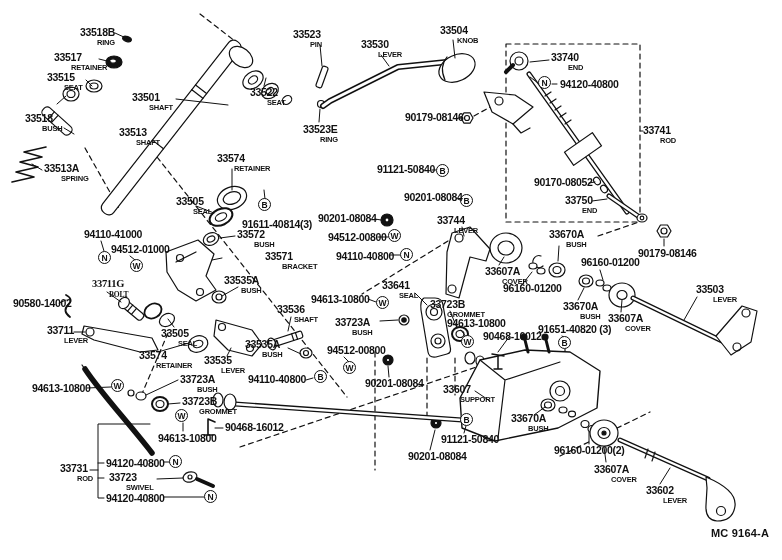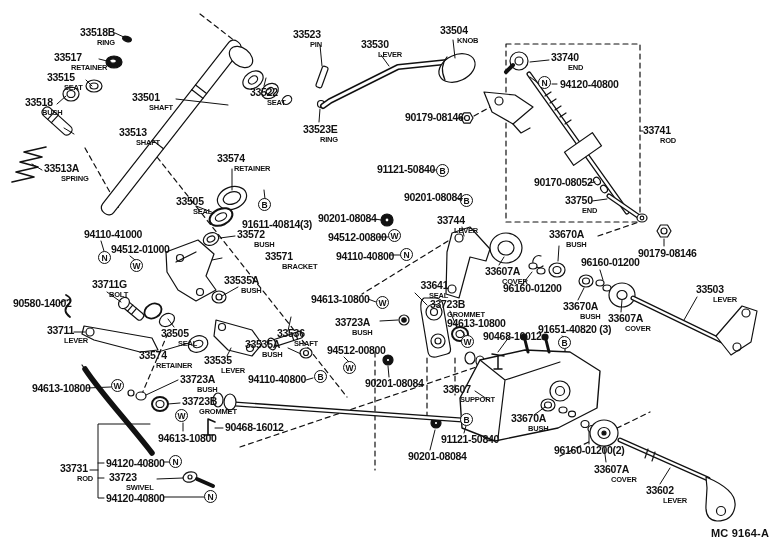--- a/index.html
+++ b/index.html
@@ -420,21 +420,21 @@
         <div class="sn">RING</div>
       </div>
       <div class="callout" style="left: 54px; top: 52px;">
         <div class="pn">33517</div>
         <div class="sn">RETAINER</div>
       </div>
       <div class="callout" style="left: 47px; top: 72px;">
         <div class="pn">33515</div>
         <div class="sn">SEAT</div>
       </div>
-      <div class="callout" style="left: 25px; top: 97px;">
+      <div class="callout" style="left: 25px; top: 113px;">
         <div class="pn">33518</div>
         <div class="sn">BUSH</div>
       </div>
       <div class="callout" style="left: 75px; top: 127px; margin-left: 44px;">
         <div class="pn">33513</div>
         <div class="sn">SHAFT</div>
       </div>
       <div class="callout" style="left: 44px; top: 163px;">
         <div class="pn">33513A</div>
         <div class="sn">SPRING</div>
@@ -518,21 +518,21 @@
       <div class="callout" style="left: 224px; top: 275px;">
         <div class="pn">33535A</div>
         <div class="sn">BUSH</div>
       </div>
       <div class="callout" style="left: 84px; top: 229px;">
         <div class="pn">94110-41000</div>
       </div>
       <div class="callout" style="left: 111px; top: 244px;">
         <div class="pn">94512-01000</div>
       </div>
-      <div class="callout" style="left: 92px; top: 279px;">
+      <div class="callout" style="left: 92px; top: 279px; font-family: Liberation Serif, serif;">
         <div class="pn">33711G</div>
         <div class="sn">BOLT</div>
       </div>
       <div class="callout" style="left: 13px; top: 298px;">
         <div class="pn">90580-14002</div>
       </div>
       <div class="callout" style="left: 47px; top: 325px;">
         <div class="pn">33711</div>
         <div class="sn">LEVER</div>
       </div>
@@ -555,33 +555,33 @@
       <div class="callout" style="left: 182px; top: 396px;">
         <div class="pn">33723B</div>
         <div class="sn">GROMMET</div>
       </div>
       <div class="callout" style="left: 32px; top: 383px;">
         <div class="pn">94613-10800</div>
       </div>
       <div class="callout" style="left: 311px; top: 294px;">
         <div class="pn">94613-10800</div>
       </div>
-      <div class="callout" style="left: 277px; top: 304px; margin-top: 24px;">
+      <div class="callout" style="left: 277px; top: 304px;">
         <div class="pn">33536</div>
         <div class="sn">SHAFT</div>
       </div>
       <div class="callout" style="left: 245px; top: 339px;">
         <div class="pn">33535A</div>
         <div class="sn">BUSH</div>
       </div>
       <div class="callout" style="left: 335px; top: 317px;">
         <div class="pn">33723A</div>
         <div class="sn">BUSH</div>
       </div>
-      <div class="callout" style="left: 412px; top: 280px; text-align: right;">
+      <div class="callout" style="left: 382px; top: 280px;">
         <div class="pn">33641</div>
         <div class="sn">SEAL</div>
       </div>
       <div class="callout" style="left: 430px; top: 299px;">
         <div class="pn">33723B</div>
         <div class="sn">GROMMET</div>
       </div>
       <div class="callout" style="left: 447px; top: 318px;">
         <div class="pn">94613-10800</div>
       </div>

